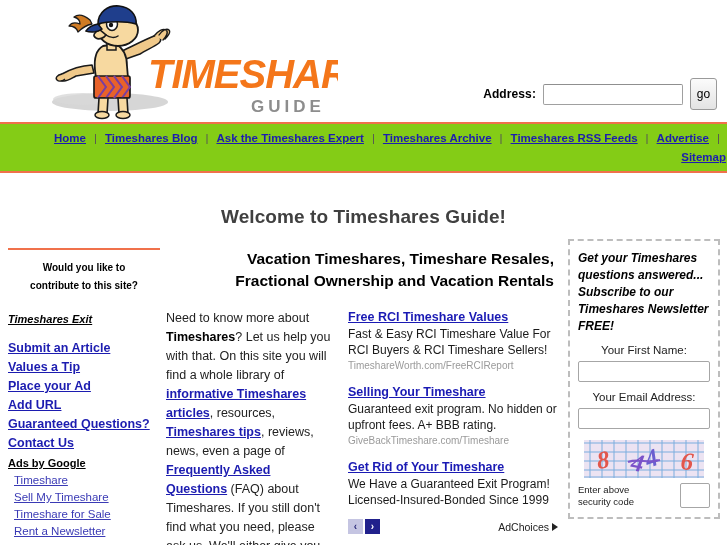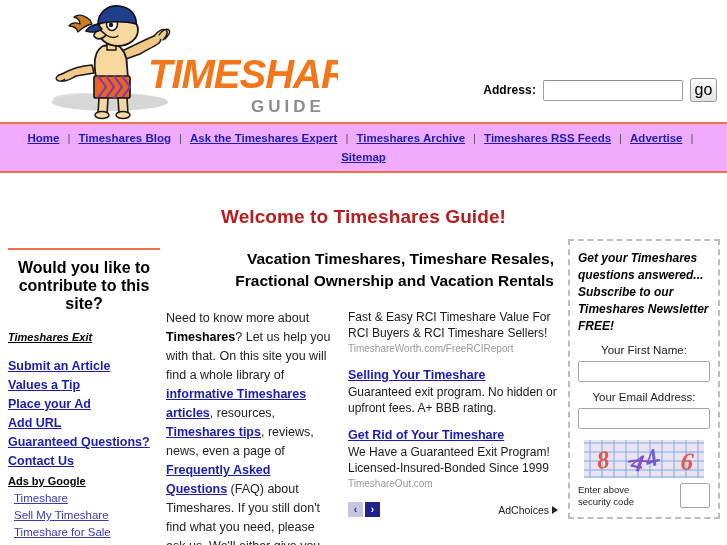--- a/index.html
+++ b/index.html
@@ -25,73 +25,73 @@
     width: 140px; height: 21px;
     border: 1px solid #a0a0a0;
     border-top-color: #8f8f8f;
     background: #fff;
     font-family: "Liberation Sans", sans-serif;
     font-size: 12px; padding: 1px 3px;
     border-radius: 2px;
     outline: none;
   }
   .go-button {
-    width: 27px; height: 24px;
-    font-size: 16px;
+    width: 27px; height: 32px;
+    font-size: 12px;
     font-family: "Liberation Sans", sans-serif;
     background: linear-gradient(#fbfbfb,#e3e3e3);
     border: 1px solid #9a9a9a;
     border-radius: 3px;
     color:#000; cursor:pointer; padding:0;
   }
 
   
   .nav {
     border-top: 2px solid #f0714b;
     border-bottom: 2px solid #f0714b;
     padding: 4px 0 5px 0;
-    text-align: center;
+    text-align: right;
     line-height: 17px;
-    background:#f0abfc;
+    background:#84cc16;
   }
   .nav a {
     color: #1c1cb0;
     font-size: 11.5px;
     font-weight: bold;
     text-decoration: underline;
     padding: 0 1px;
   }
   .nav .sep { color: #555; font-size: 11.5px; padding: 0 7px; font-weight:normal; }
 
   
   .welcome {
     text-align: center;
     font-size: 19px;
     font-weight: bold;
-    color: #b91c1c;
+    color: #404040;
     padding: 33px 0 4px 0;
     letter-spacing: .1px;
   }
 
   
   .columns { position: relative; width: 727px; }
   .col-left {
     position: absolute; left: 8px; top: 16px; width: 152px;
   }
   .col-main {
     position: absolute; left: 166px; top: 0px; width: 392px;
   }
   .col-right {
     position: absolute; left: 568px; top: 7px; width: 152px;
   }
 
   
   .hr-orange { border: none; border-top: 2px solid #f0714b; margin: 0 0 9px 0; height:0; }
   .contrib {
-    text-align: center; font-size: 16px; font-weight: bold;
+    text-align: center; font-size: 10px; font-weight: bold;
     color: #000; line-height: 18px; margin-bottom: 18px;
   }
   .menu-title {
     font-size: 11px; font-style: italic; font-weight: bold;
     color: #000; text-decoration: underline; margin-bottom: 14px;
   }
   .menu-list a {
     display: block;
     color: #1c1cb0; font-size: 12.5px; font-weight: bold;
     text-decoration: underline; line-height: 19px;
@@ -264,31 +264,32 @@
       <div class="subhead">Vacation Timeshares, Timeshare Resales, Fractional Ownership and Vacation Rentals</div>
 
       <div class="main-body">
         <div class="body-text">
           <p><span>Need to know more about </span><b>Timeshares</b><span>? Let us help you with that. On this site you will find a whole library of </span><a href="#">informative Timeshares articles</a><span>, resources, </span><a href="#">Timeshares tips</a><span>, reviews, news, even a page of </span><a href="#">Frequently Asked Questions</a><span> (FAQ) about Timeshares. If you still don't find what you need, please ask us. We'll either give you the answers or direct you to them.</span></p>
 
         </div>
 
         <div class="ad-col">
           <div class="ad-item">
+            <a href="#" class="ad-title">Free RCI Timeshare Values</a>
             <div class="ad-desc">Fast &amp; Easy RCI Timeshare Value For RCI Buyers &amp; RCI Timeshare Sellers!</div>
             <div class="ad-url">TimeshareWorth.com/FreeRCIReport</div>
           </div>
           <div class="ad-item">
             <a href="#" class="ad-title">Selling Your Timeshare</a>
             <div class="ad-desc">Guaranteed exit program. No hidden or upfront fees. A+ BBB rating.</div>
+            <div class="ad-url">GiveBackTimeshare.com/Timeshare</div>
           </div>
           <div class="ad-item">
             <a href="#" class="ad-title">Get Rid of Your Timeshare</a>
             <div class="ad-desc">We Have a Guaranteed Exit Program! Licensed-Insured-Bonded Since 1999</div>
-            <div class="ad-url">TimeshareOut.com</div>
           </div>
           <div class="ad-footer">
             <div class="arrows">
               <div class="arrow-btn arrow-prev">‹</div>
               <div class="arrow-btn arrow-next">›</div>
             </div>
             <div class="adchoices">
               <span>AdChoices</span>
               <span class="tri"></span>
             </div>

